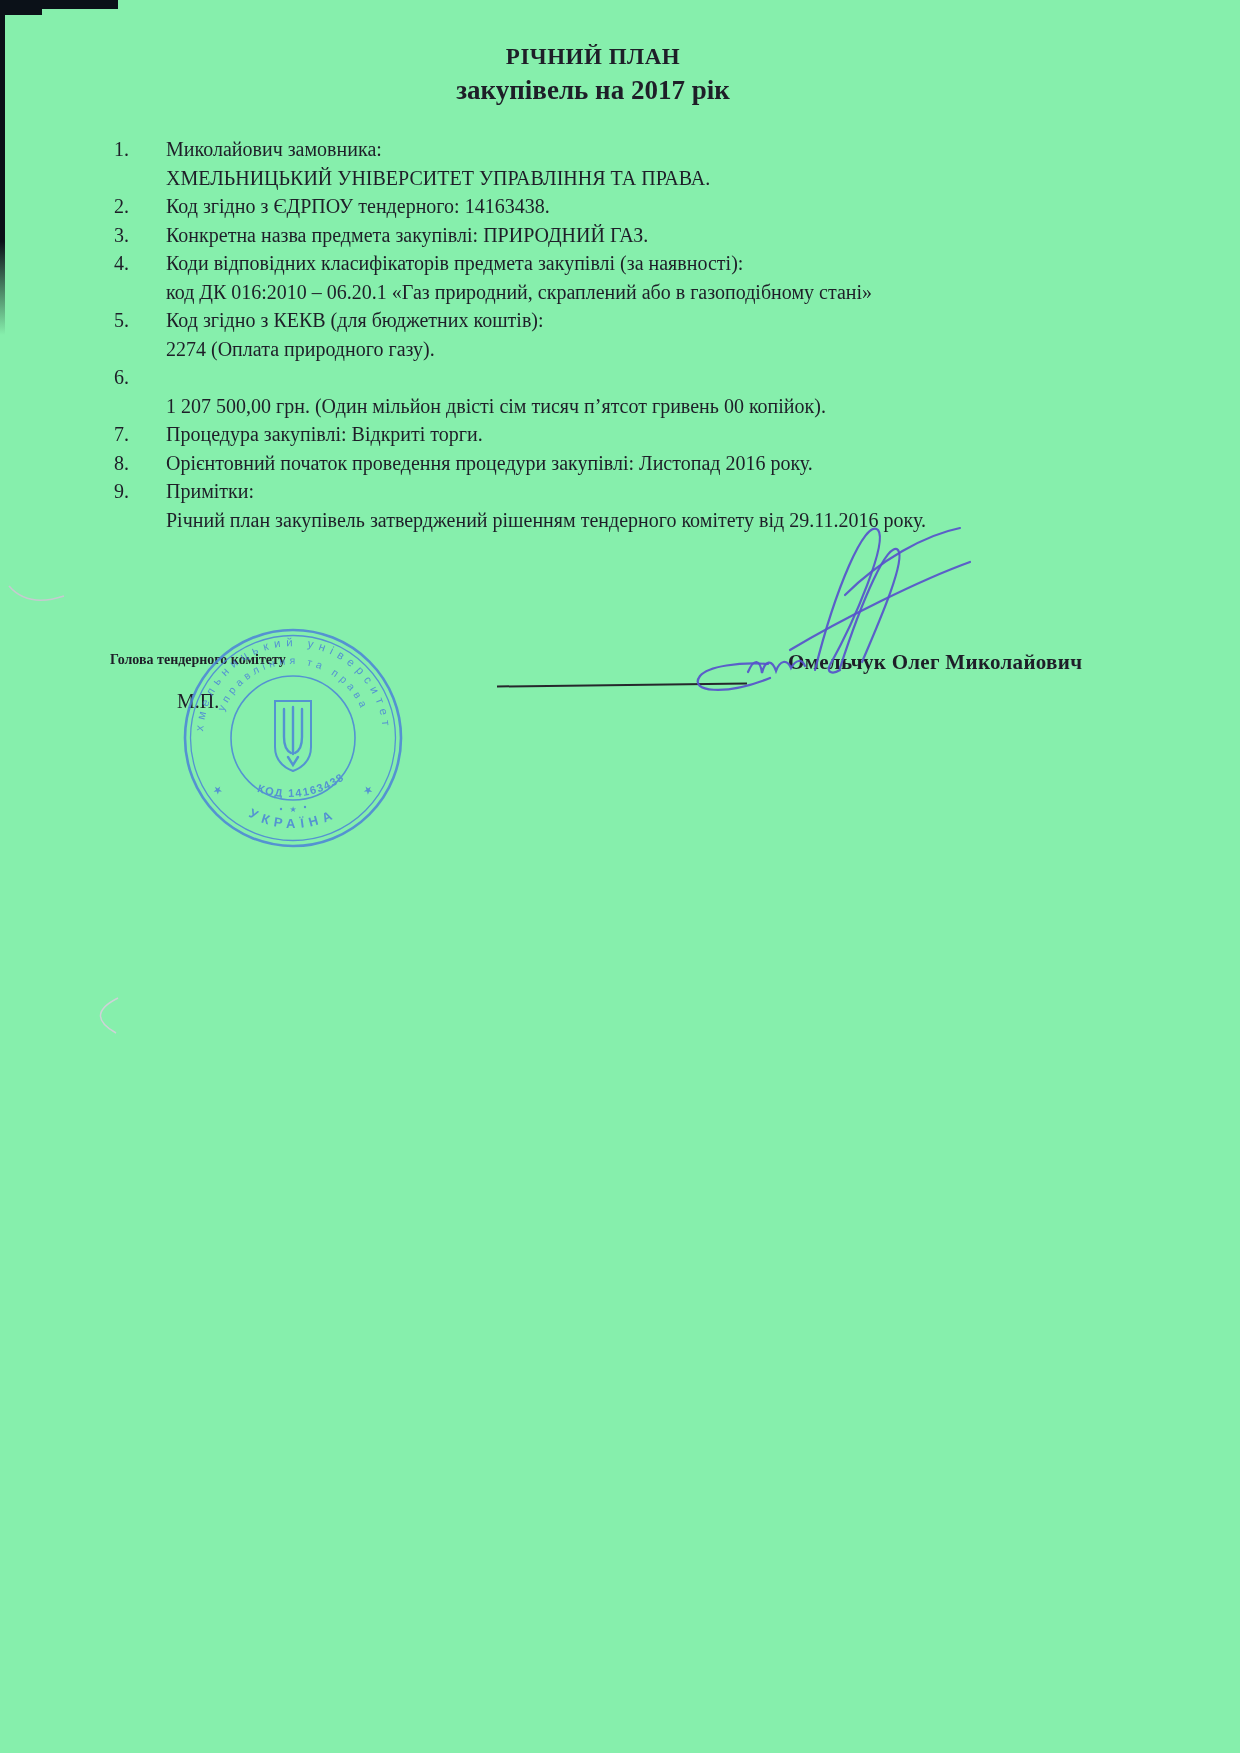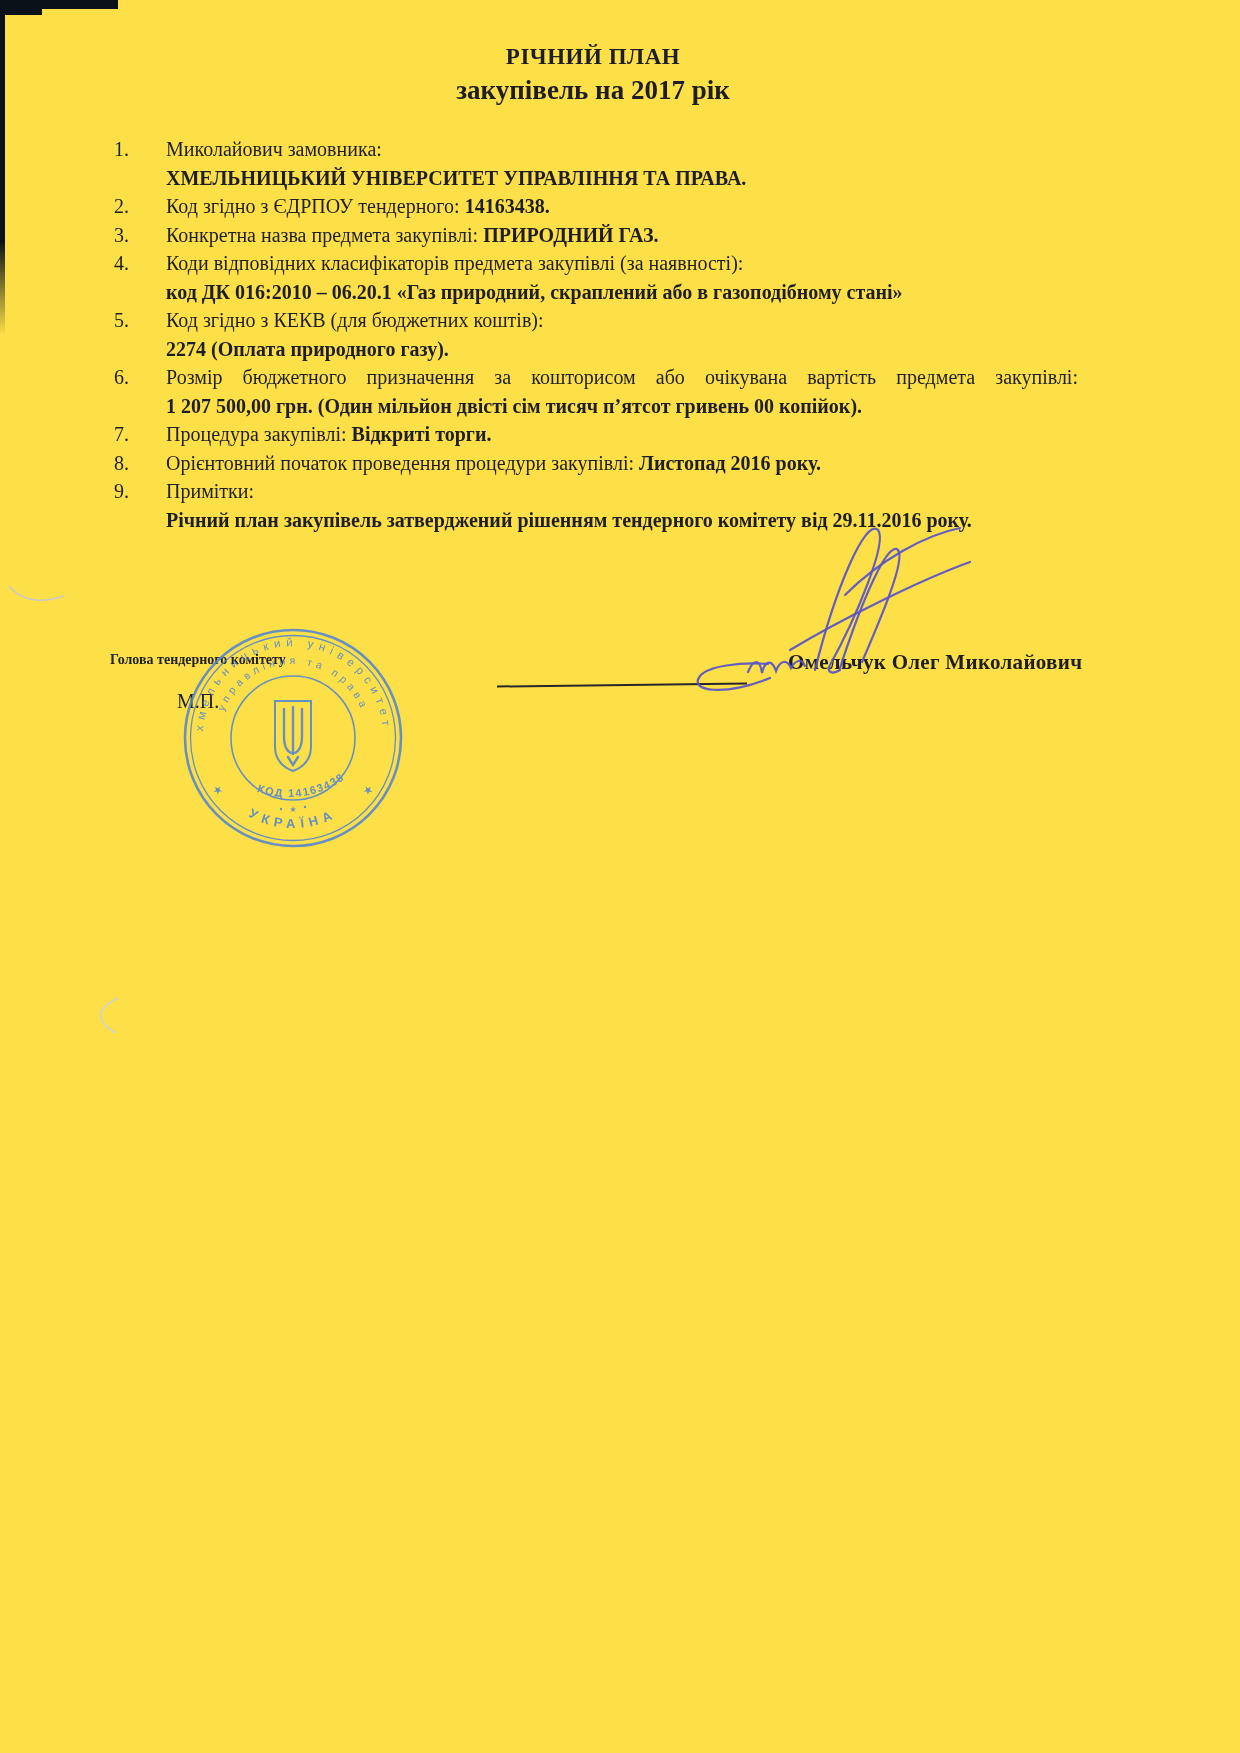--- a/index.html
+++ b/index.html
@@ -1,37 +1,37 @@
 <!DOCTYPE html>
 <html><head>
 <meta charset="utf-8">
 <style>
   html,body{margin:0;padding:0;background:#e8e8e8;}
   .page{
     position:relative;width:1240px;height:1753px;margin:0 auto;
-    background:#fde047;color:#1e1e28;overflow:hidden;
+    background:#86efac;color:#1e1e28;overflow:hidden;
     font-family:"Liberation Serif", serif;
   }
   
   .artifact-top-bar{position:absolute;left:0;top:0;width:118px;height:9px;background:#0b1118;}
   .artifact-corner{position:absolute;left:0;top:0;width:42px;height:15px;background:#0b1118;}
   .artifact-left-strip{position:absolute;left:0;top:0;width:5px;height:335px;
     background:linear-gradient(180deg,#0b1118 0%,#0b1118 72%,rgba(11,17,24,0) 100%);}
   .artifact-arc{position:absolute;}
   
   .title-wrap{position:absolute;left:108px;top:44px;width:970px;text-align:center;}
   .title1{font-size:23px;font-weight:bold;letter-spacing:.5px;}
   .title2{font-size:27px;font-weight:bold;margin-top:5px;}
   
   .list{position:absolute;left:100px;top:135px;width:1080px;font-size:20px;}
   .row{position:relative;padding-left:66px;height:28.5px;line-height:28.5px;white-space:nowrap;}
   .row .num{position:absolute;left:14px;}
   .row.justify .txt{display:inline-block;width:912px;white-space:normal;
     text-align:justify;text-align-last:justify;height:28.5px;overflow:hidden;}
-  .b{font-weight:bold;}
+  .b{font-weight:normal;}
   
   .sig-label{position:absolute;left:110px;top:652px;font-size:14px;font-weight:bold;}
   .seal-label{position:absolute;left:177px;top:690px;font-size:20px;}
   .sig-line{position:absolute;left:497px;top:684px;width:250px;height:2px;background:#26262c;transform:rotate(-0.7deg);}
   .signer-name{position:absolute;left:788px;top:650px;font-size:21px;font-weight:bold;letter-spacing:.3px;}
   .signature-svg{position:absolute;left:640px;top:500px;}
   .signature-svg path{stroke:#5753cb;stroke-width:2.2;fill:none;stroke-linecap:round;opacity:.92;}
   
   .stamp{position:absolute;left:178px;top:623px;opacity:.85;}
   .stamp text{fill:#4c83d8;font-family:"Liberation Sans", sans-serif;}
@@ -64,21 +64,21 @@
 
   <div class="list">
       <div class="row"><span class="num">1.</span><span class="txt"><span>Миколайович замовника:</span></span></div>
       <div class="row"><span class="num"></span><span class="txt"><span class="b">ХМЕЛЬНИЦЬКИЙ УНІВЕРСИТЕТ УПРАВЛІННЯ ТА ПРАВА.</span></span></div>
       <div class="row"><span class="num">2.</span><span class="txt"><span>Код згідно з ЄДРПОУ тендерного: </span><span class="b">14163438.</span></span></div>
       <div class="row"><span class="num">3.</span><span class="txt"><span>Конкретна назва предмета закупівлі: </span><span class="b">ПРИРОДНИЙ ГАЗ.</span></span></div>
       <div class="row"><span class="num">4.</span><span class="txt"><span>Коди відповідних класифікаторів предмета закупівлі (за наявності):</span></span></div>
       <div class="row"><span class="num"></span><span class="txt"><span class="b">код ДК 016:2010 – 06.20.1 «Газ природний, скраплений або в газоподібному стані»</span></span></div>
       <div class="row"><span class="num">5.</span><span class="txt"><span>Код згідно з КЕКВ (для бюджетних коштів):</span></span></div>
       <div class="row"><span class="num"></span><span class="txt"><span class="b">2274 (Оплата природного газу).</span></span></div>
-      <div class="row justify"><span class="num">6.</span><span class="txt"><span>Розмір бюджетного призначення за кошторисом або очікувана вартість предмета закупівлі:</span></span></div>
+      <div class="row justify"><span class="num">6.</span></div>
       <div class="row"><span class="num"></span><span class="txt"><span class="b">1 207 500,00 грн. (Один мільйон двісті сім тисяч п’ятсот гривень 00 копійок).</span></span></div>
       <div class="row"><span class="num">7.</span><span class="txt"><span>Процедура закупівлі: </span><span class="b">Відкриті торги.</span></span></div>
       <div class="row"><span class="num">8.</span><span class="txt"><span>Орієнтовний початок проведення процедури закупівлі: </span><span class="b">Листопад 2016 року.</span></span></div>
       <div class="row"><span class="num">9.</span><span class="txt"><span>Примітки:</span></span></div>
       <div class="row"><span class="num"></span><span class="txt"><span class="b">Річний план закупівель затверджений рішенням тендерного комітету від 29.11.2016 року.</span></span></div>
     </div>
 
   <div class="sig-label">Голова тендерного комітету</div>
   <div class="seal-label">М.П.</div>
   <div class="sig-line"></div>

